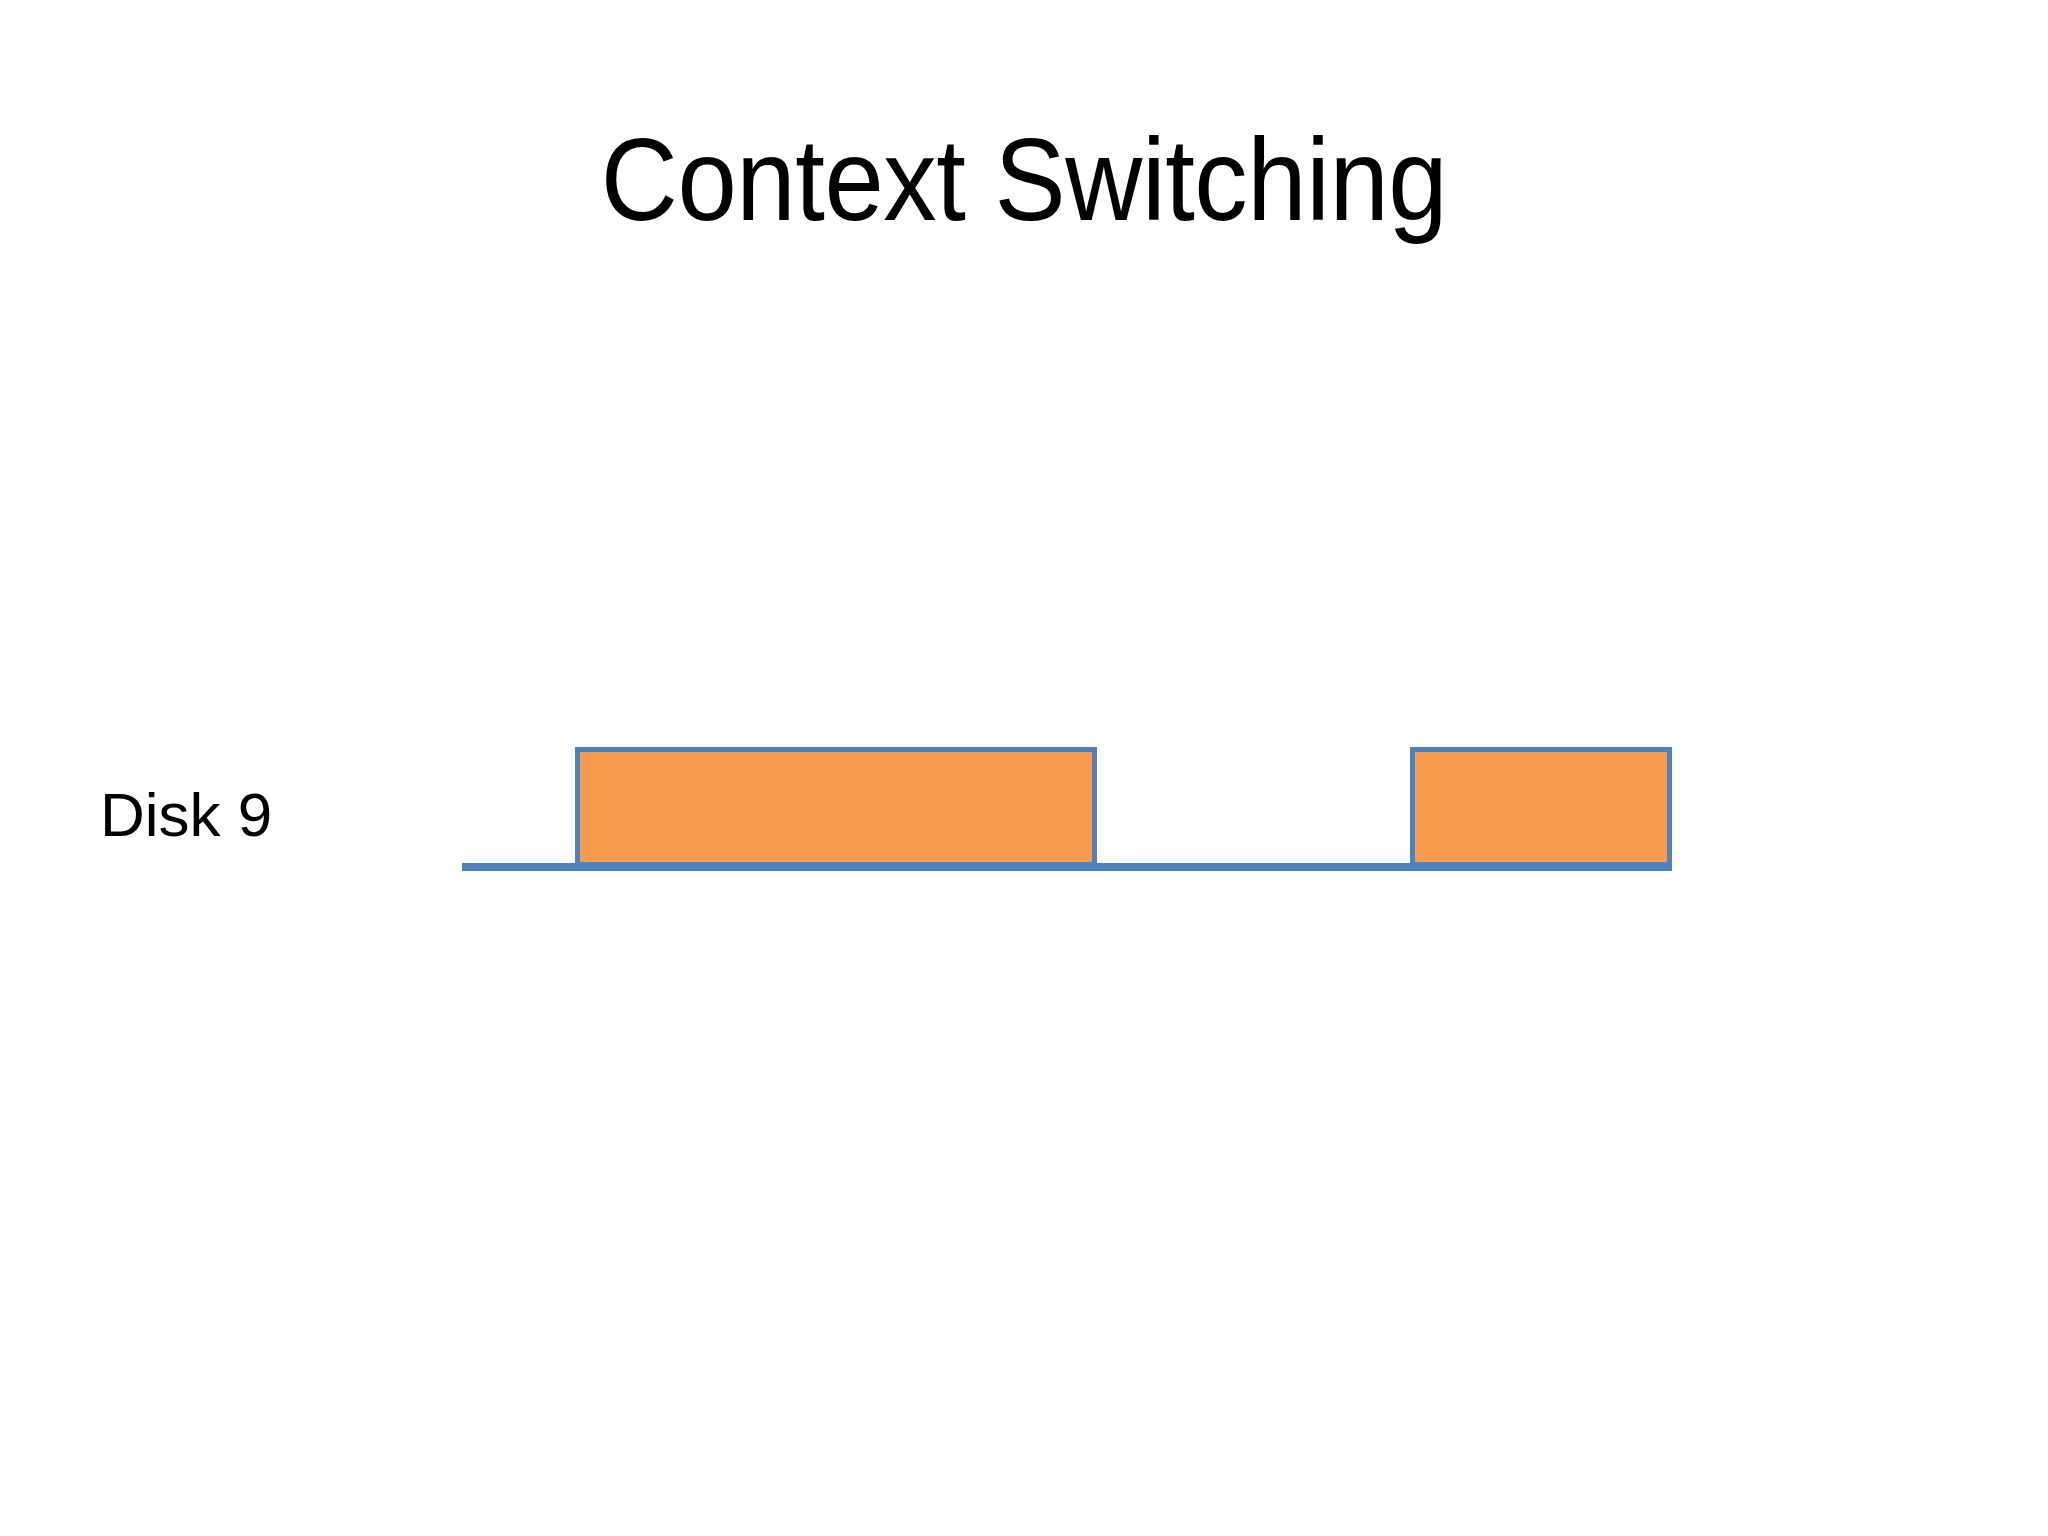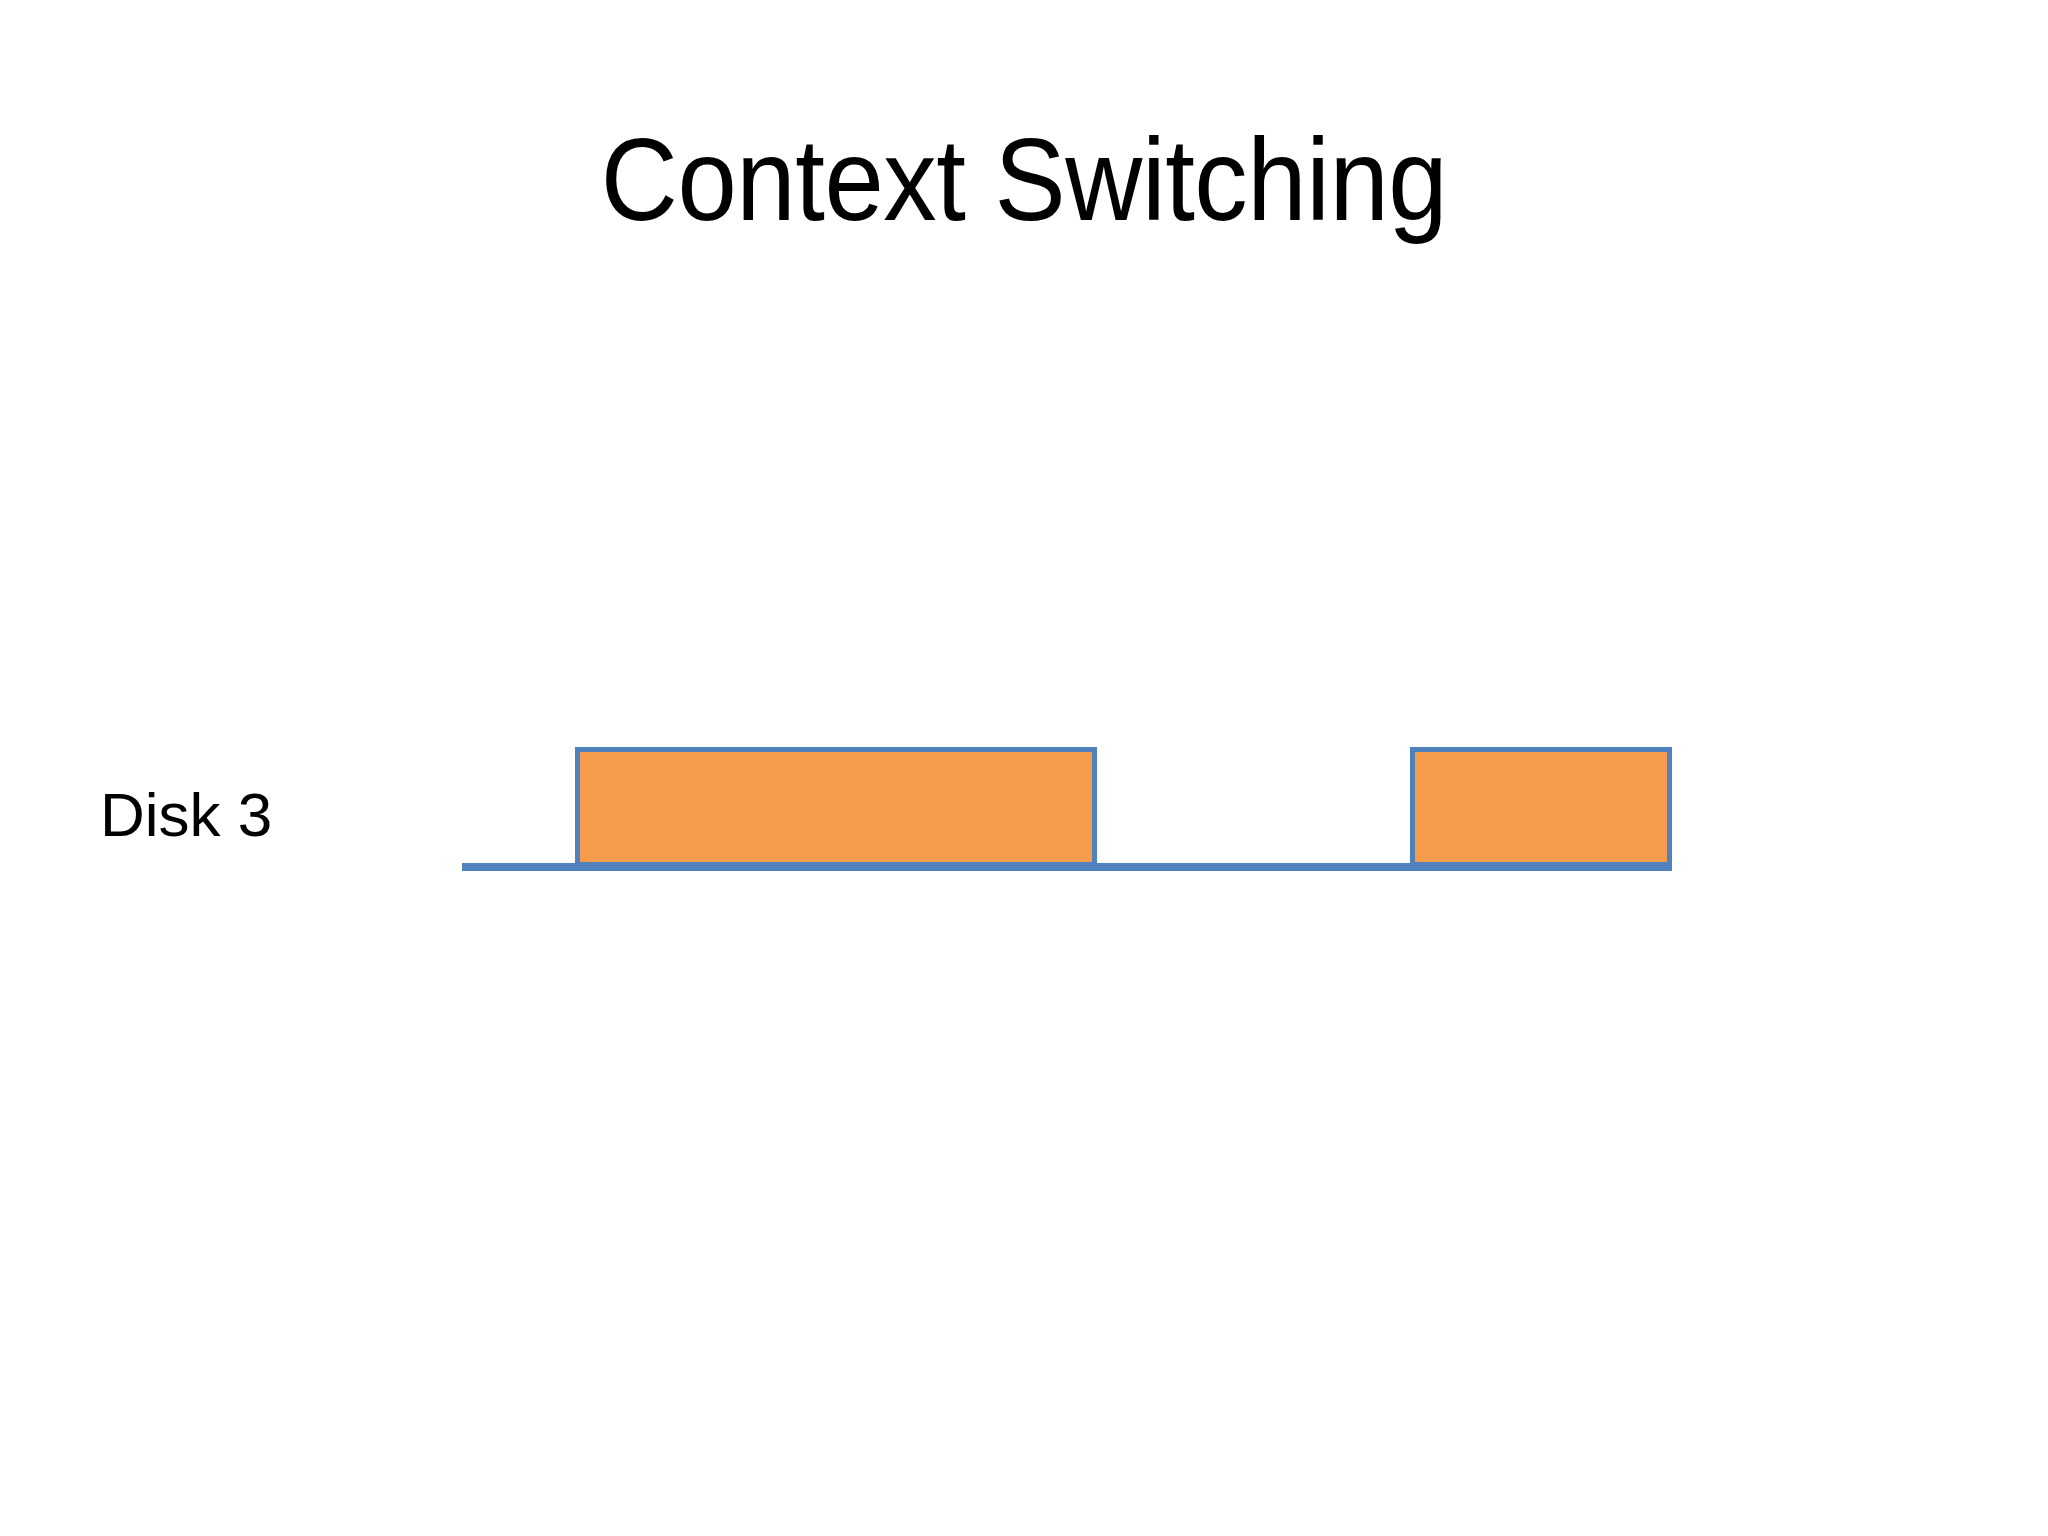--- a/index.html
+++ b/index.html
@@ -75,21 +75,21 @@
 </style>
 </head>
 <body>
 
 <div id="slide" style="background: rgb(255, 255, 255);">
 
   <div id="slide-title">Context Switching</div>
 
   <div id="timeline">
 
-    <div id="track-label">Disk 3</div>
+    <div id="track-label">Disk 9</div>
 
     <div class="baseline" id="idle-line" style="left: 462px; width: 1210px; top: 863px; height: 8px; background: rgb(79, 129, 189);"></div>
 
     <div class="pulse" id="pulse-1" style="left: 575px; width: 522px; top: 747px; height: 120px; background: rgb(247, 155, 77); border-color: rgb(79, 129, 189);"></div>
 
     <div class="pulse" id="pulse-2" style="left: 1410px; width: 262px; top: 747px; height: 120px; background: rgb(247, 155, 77); border-color: rgb(79, 129, 189);"></div>
 
   </div>
 
 </div>

